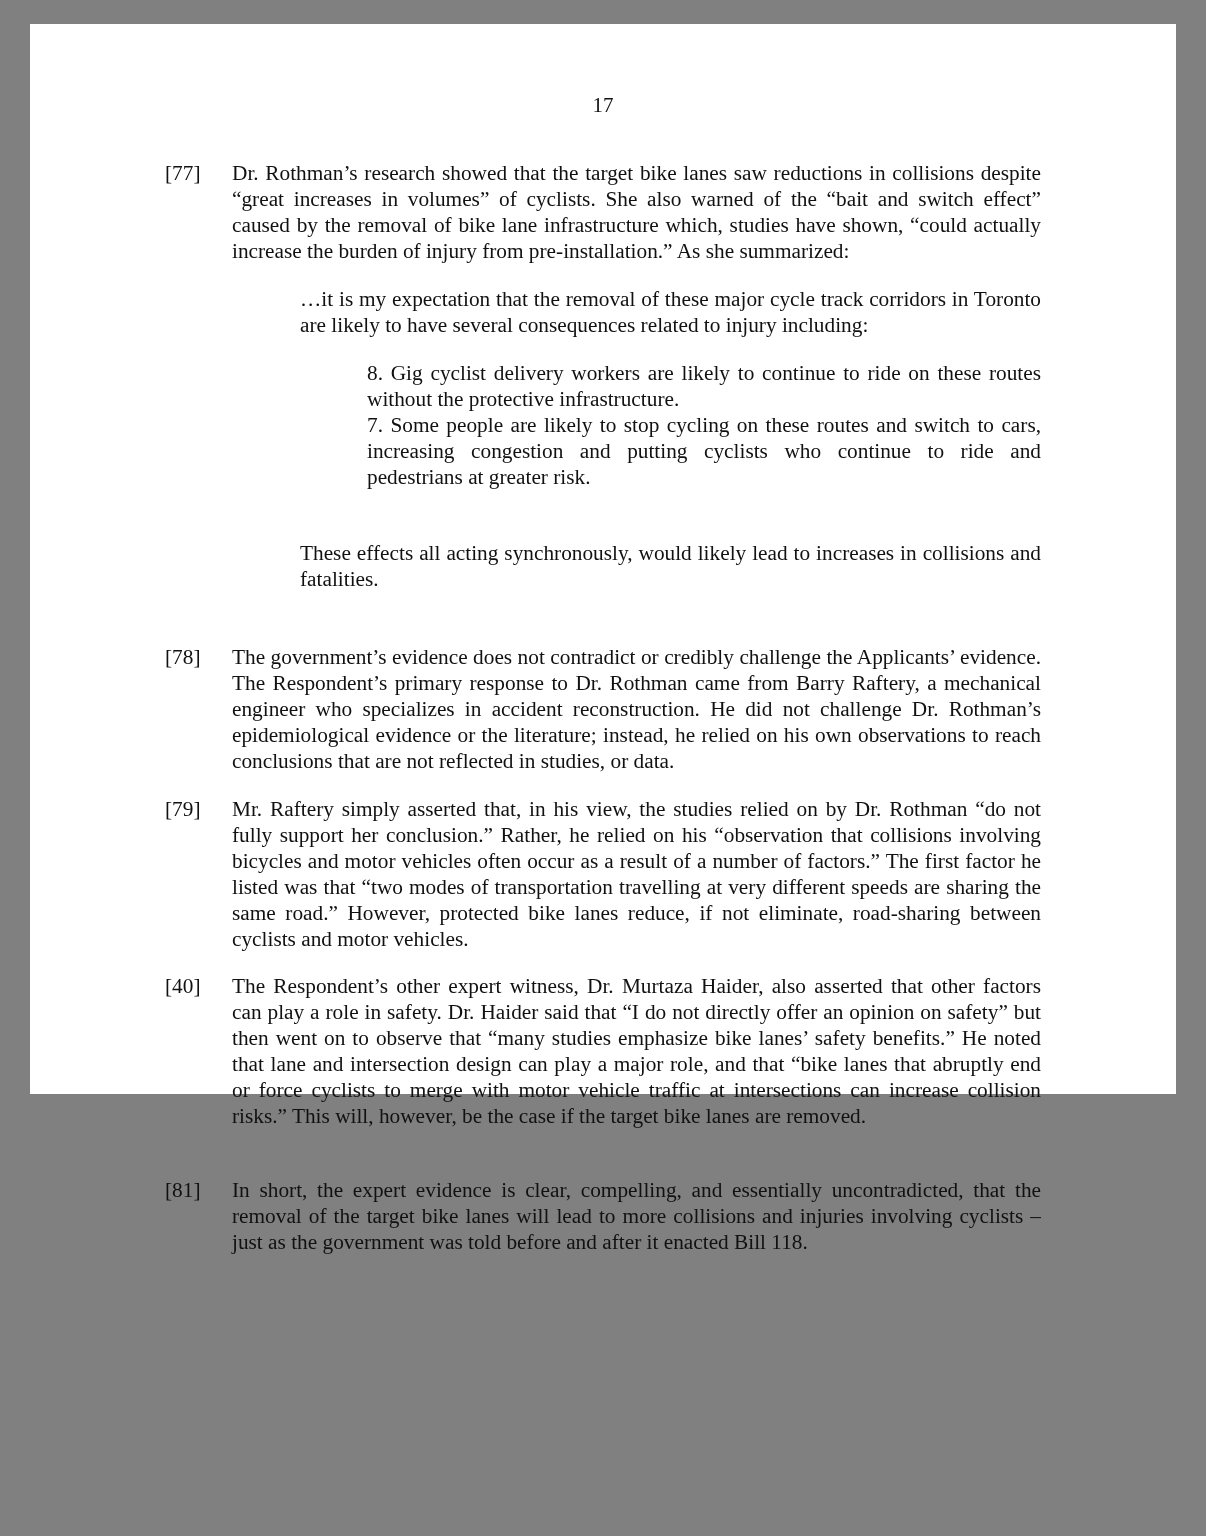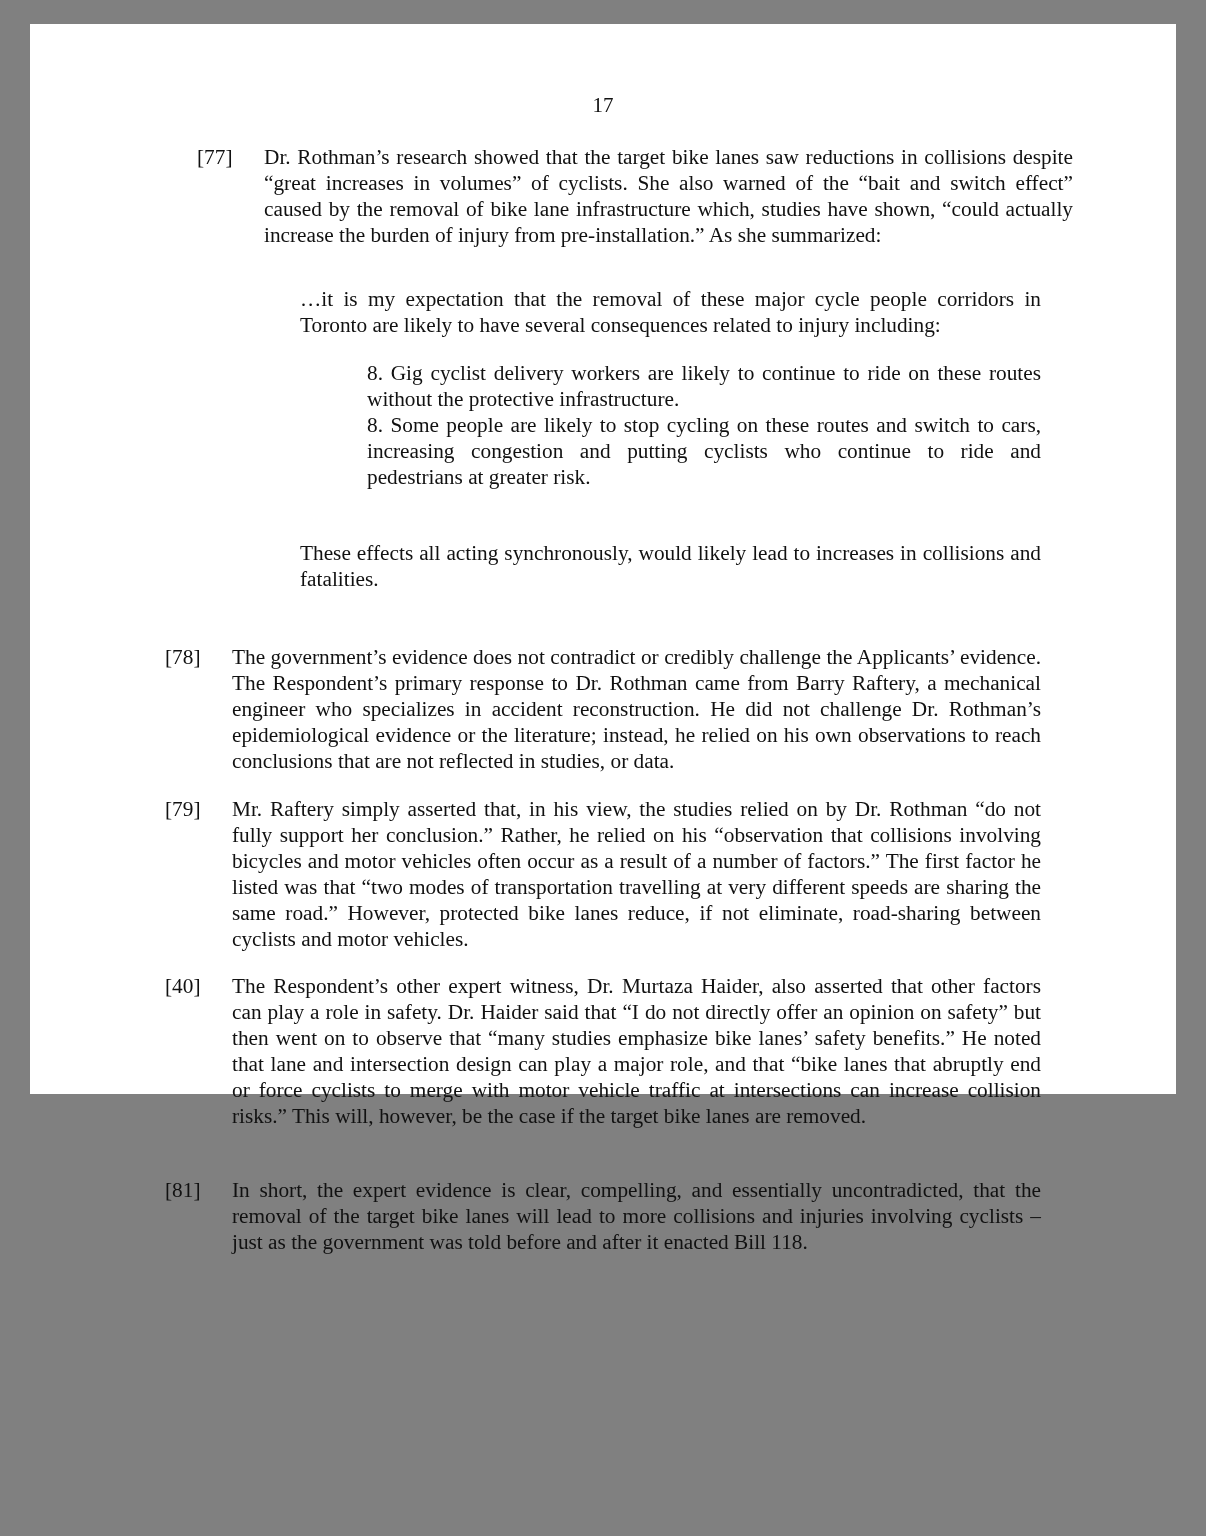--- a/index.html
+++ b/index.html
@@ -63,30 +63,30 @@
   }
   .quote-list div { text-align: justify; }
 </style>
 </head>
 <body>
 
 <div class="page">
 
   <div class="page-number">17</div>
 
-  <div class="para" style="top:120px;margin-left:32px;">
+  <div class="para" style="top:136px;">
     <div class="para-num">[77]</div>
     <div class="para-body">Dr. Rothman’s research showed that the target bike lanes saw reductions in collisions despite “great increases in volumes” of cyclists. She also warned of the “bait and switch effect” caused by the removal of bike lane infrastructure which, studies have shown, “could actually increase the burden of injury from pre-installation.” As she summarized:</div>
   </div>
 
-  <div class="quote" style="top:262px;">…it is my expectation that the removal of these major cycle people corridors in Toronto are likely to have several consequences related to injury including:</div>
+  <div class="quote" style="top:262px;">…it is my expectation that the removal of these major cycle track corridors in Toronto are likely to have several consequences related to injury including:</div>
 
   <div class="quote-list" style="top:336px;">
     <div>8. Gig cyclist delivery workers are likely to continue to ride on these routes without the protective infrastructure.</div>
-    <div>8. Some people are likely to stop cycling on these routes and switch to cars, increasing congestion and putting cyclists who continue to ride and pedestrians at greater risk.</div>
+    <div>7. Some people are likely to stop cycling on these routes and switch to cars, increasing congestion and putting cyclists who continue to ride and pedestrians at greater risk.</div>
   </div>
 
   <div class="quote" style="top:516px;">These effects all acting synchronously, would likely lead to increases in collisions and fatalities.</div>
 
   <div class="para" style="top:620px;">
     <div class="para-num">[78]</div>
     <div class="para-body">The government’s evidence does not contradict or credibly challenge the Applicants’ evidence. The Respondent’s primary response to Dr. Rothman came from Barry Raftery, a mechanical engineer who specializes in accident reconstruction. He did not challenge Dr. Rothman’s epidemiological evidence or the literature; instead, he relied on his own observations to reach conclusions that are not reflected in studies, or data.</div>
   </div>
 
   <div class="para" style="top:772px;">

